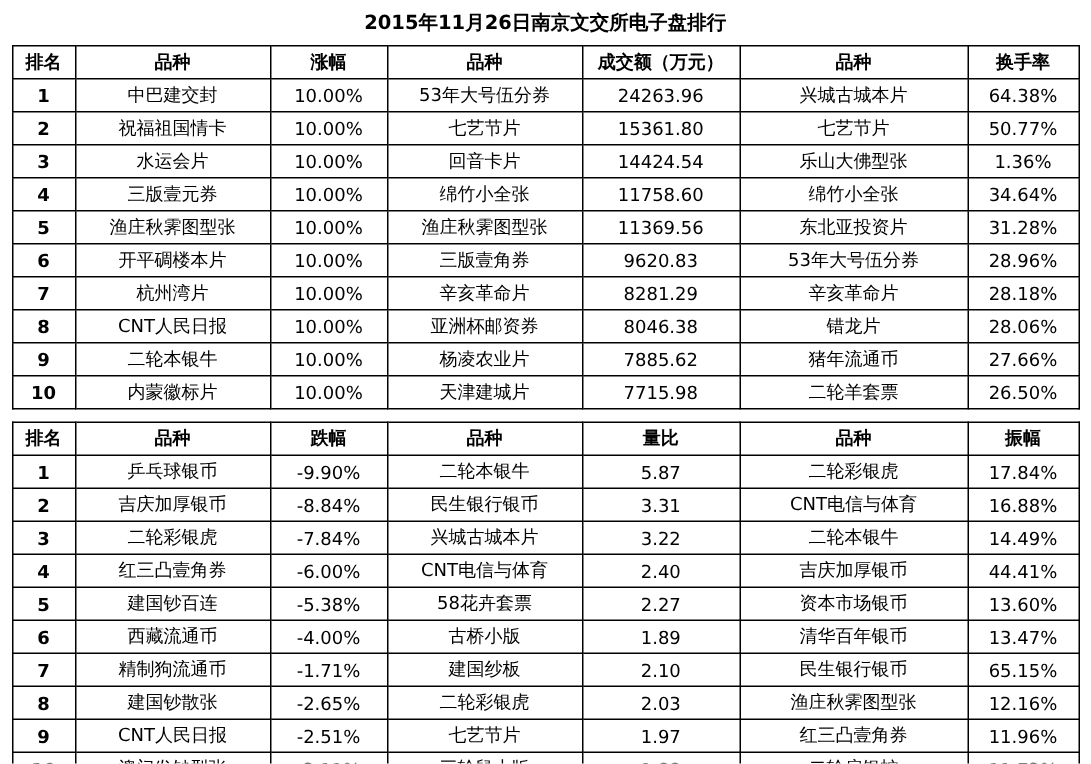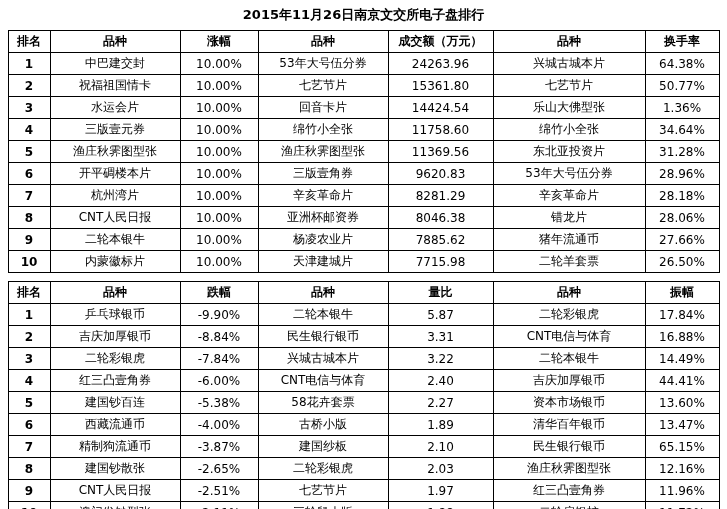--- a/index.html
+++ b/index.html
@@ -255,21 +255,21 @@
         <td>西藏流通币</td>
         <td>-4.00%</td>
         <td>古桥小版</td>
         <td>1.89</td>
         <td>清华百年银币</td>
         <td>13.47%</td>
       </tr>
       <tr>
         <td class="rank">7</td>
         <td>精制狗流通币</td>
-        <td>-3.87%</td>
+        <td>-1.71%</td>
         <td>建国纱板</td>
         <td>2.10</td>
         <td>民生银行银币</td>
         <td>65.15%</td>
       </tr>
       <tr>
         <td class="rank">8</td>
         <td>建国钞散张</td>
         <td>-2.65%</td>
         <td>二轮彩银虎</td>

